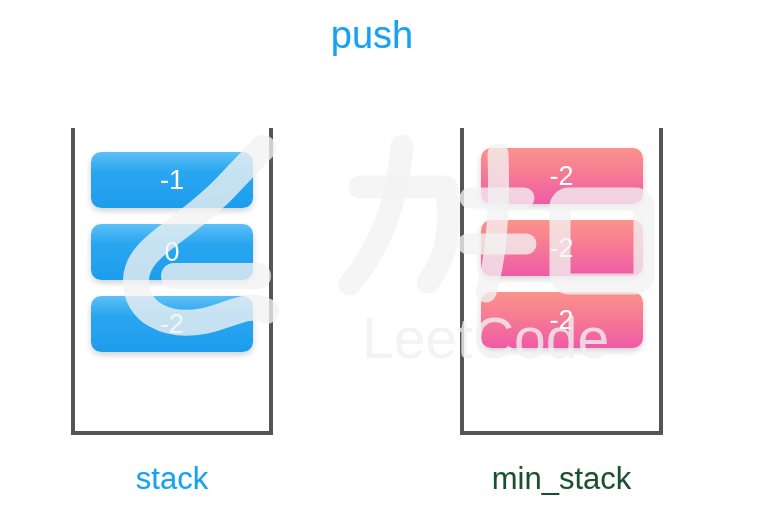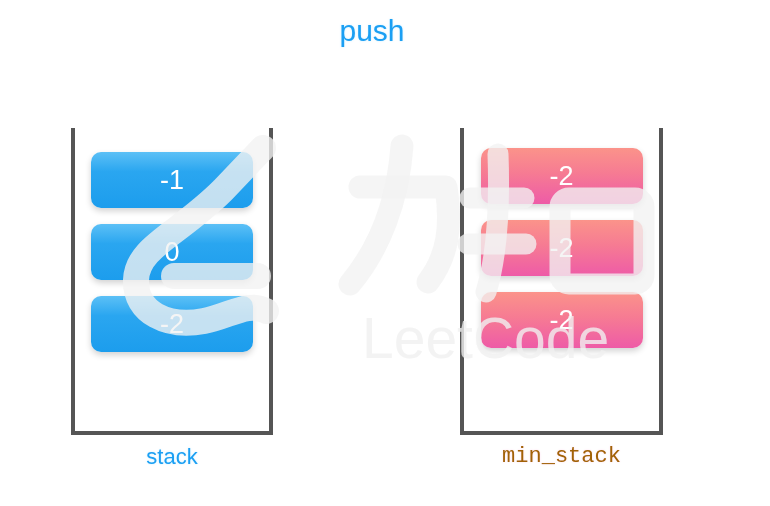--- a/index.html
+++ b/index.html
@@ -11,21 +11,21 @@
     overflow: hidden;
     font-family: "Liberation Sans", sans-serif;
   }
 
   .diagram-title {
     position: absolute;
     top: 14px;
     left: 0;
     width: 744px;
     text-align: center;
-    font-size: 30px;
+    font-size: 38px;
     color: #1b9ff3;
     text-shadow: 0 0 2px rgba(90, 200, 255, 0.35);
   }
 
   .stack-container {
     position: absolute;
     top: 128px;
     height: 307px;
     box-sizing: border-box;
     border: 4px solid #555555;
@@ -49,27 +49,27 @@
   }
   .box.blue {
     background: linear-gradient(180deg, #5cc0f6 0%, #2aa6f0 35%, #1c9ded 100%);
   }
   .box.pink {
     background: linear-gradient(180deg, #fb938a 0%, #f67b93 45%, #ee5ba7 100%);
   }
 
   .stack-label {
     position: absolute;
-    top: 444px;
+    top: 461px;
     text-align: center;
-    font-size: 22px;
+    font-size: 31px;
     z-index: 2;
   }
   .stack-label.left  { left: 71px;  width: 202px; color: #1b9ff3; text-shadow: 0 0 2px rgba(90,200,255,0.35); }
-  .stack-label.right { left: 460px; width: 203px; color: #a16207; text-shadow: 0 0 2px rgba(255,120,190,0.3); font-family: Liberation Mono, monospace; }
+  .stack-label.right { left: 460px; width: 203px; color: #14532d; text-shadow: 0 0 2px rgba(255,120,190,0.3); }
 
   .watermark {
     position: absolute;
     top: 0;
     left: 0;
     z-index: 5;
     pointer-events: none;
   }
 </style>
 </head>

